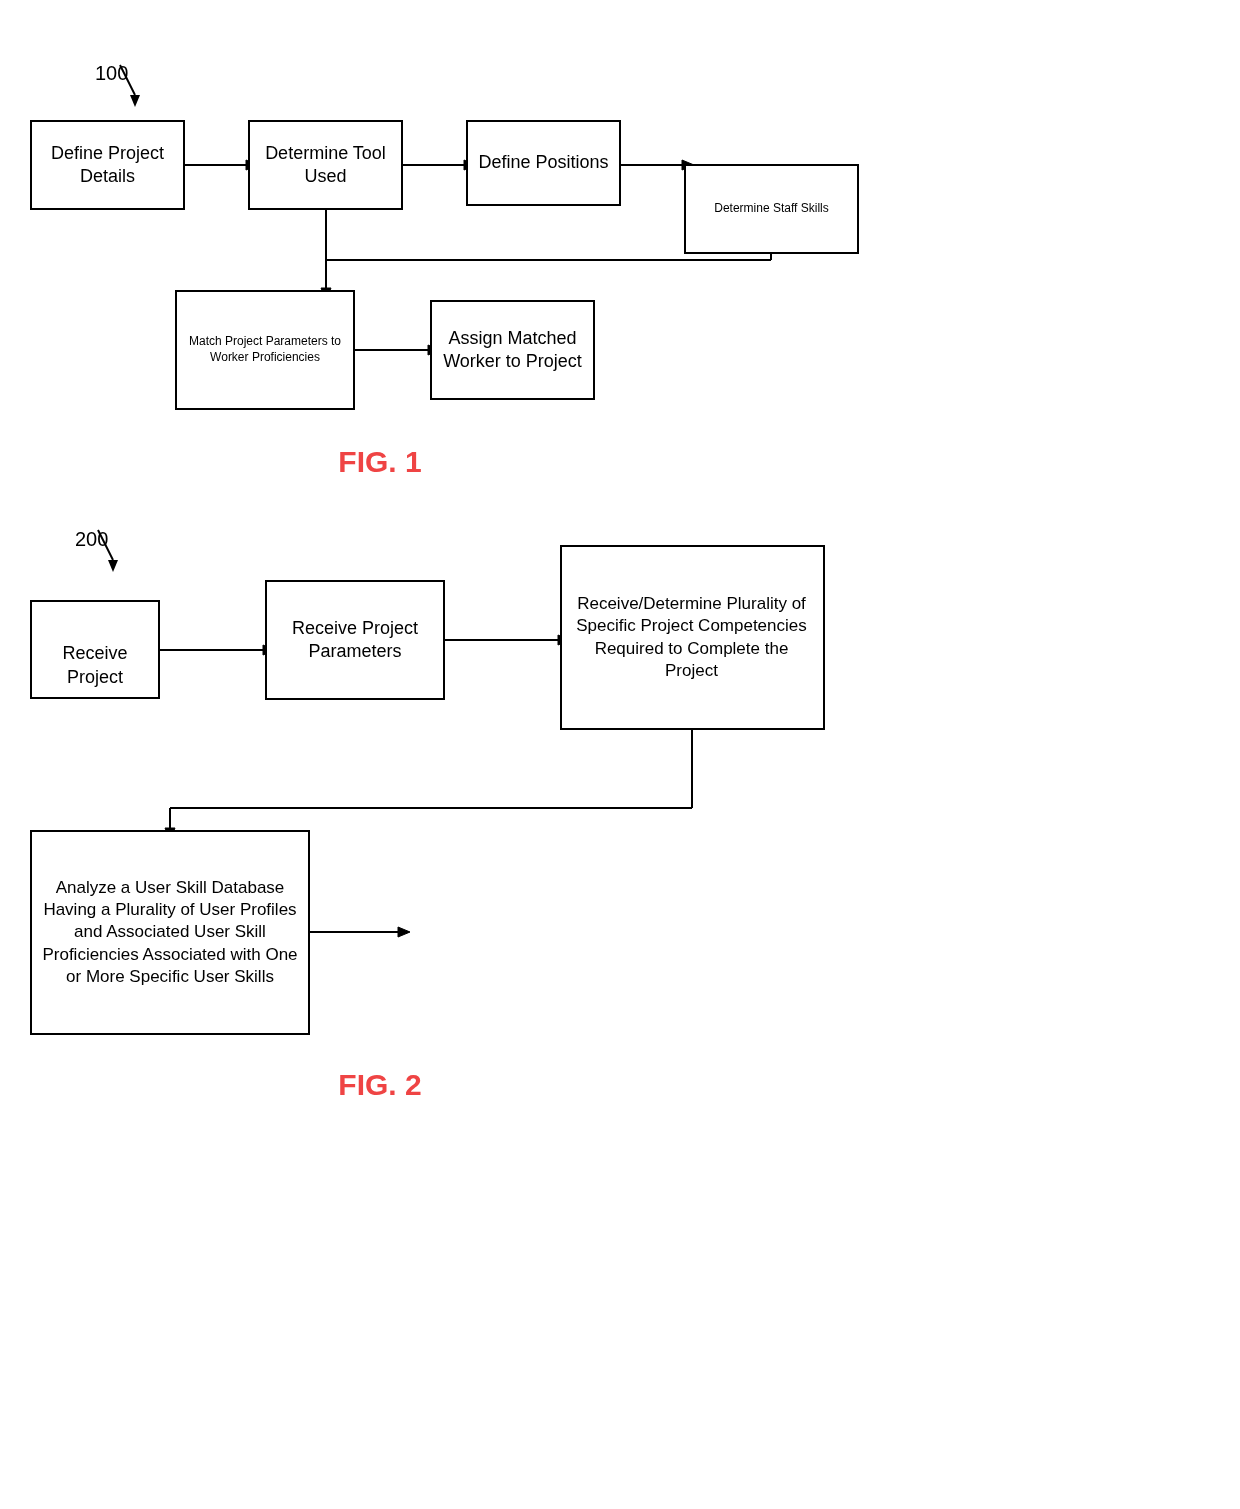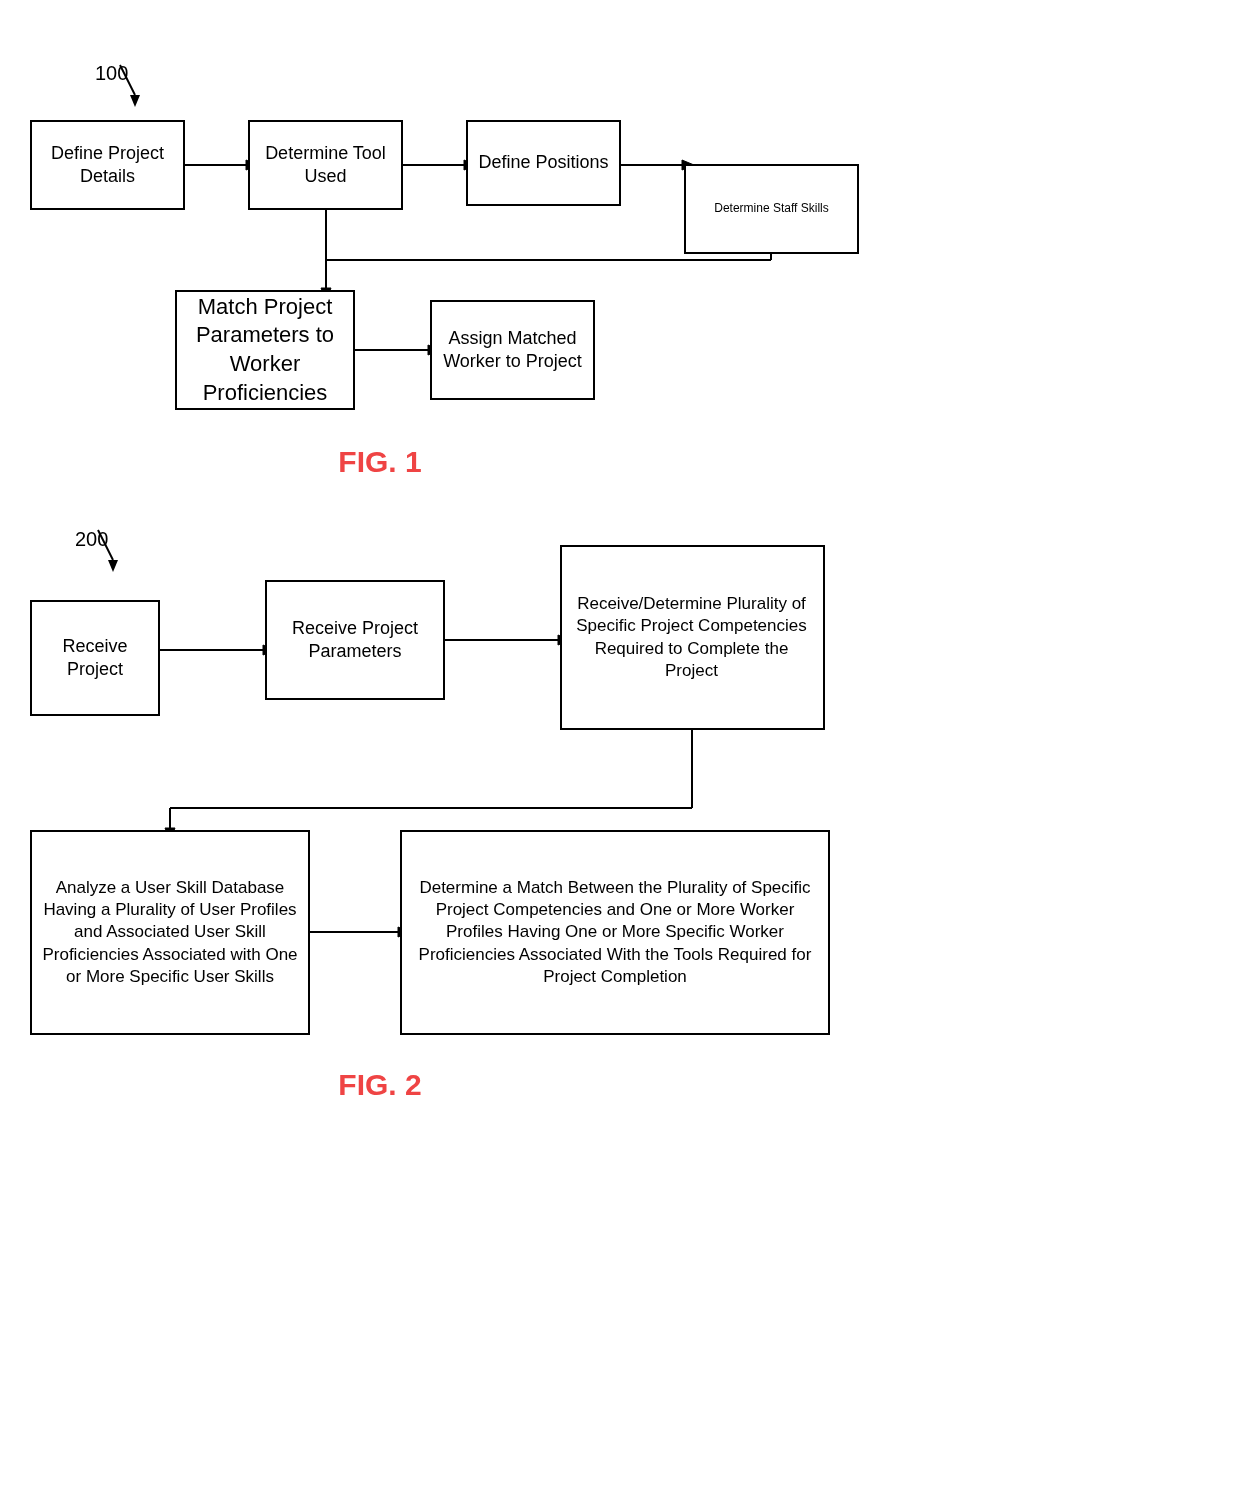--- a/index.html
+++ b/index.html
@@ -111,37 +111,37 @@
 Used</span>
   </div>
   <div class="box" style="left:466px; top:120px; width:155px; height:86px; font-size:18px;">
     <span>Define
 Positions</span>
   </div>
   <div class="box" style="left:684px; top:120px; width:175px; height:90px; font-size:12px;margin-top:44px;">
     <span>Determine Staff
 Skills</span>
   </div>
-  <div class="box" style="left:175px; top:290px; width:180px; height:120px; font-size:22px;">
+  <div class="box" style="left:175px; top:290px; width:180px; height:120px; font-size:12px;">
     <span>Match Project
 Parameters to
 Worker
 Proficiencies</span>
   </div>
   <div class="box" style="left:430px; top:300px; width:165px; height:100px; font-size:18px;">
     <span>Assign Matched
 Worker
 to Project</span>
   </div>
 
   <div class="fig-label" style="left:280px; top:445px; width:200px;">FIG. 1</div>
 
   <div class="label" style="left:75px; top:528px; font-size:20px;">200</div>
 
-  <div class="box" style="left:30px; top:600px; width:130px; height:116px; font-size:18px;">
+  <div class="box" style="left:30px; top:600px; width:130px; height:99px; font-size:18px;align-items:flex-end;">
     <span>Receive
 Project</span>
   </div>
   <div class="box" style="left:265px; top:580px; width:180px; height:120px; font-size:18px;">
     <span>Receive Project
 Parameters</span>
   </div>
   <div class="box" style="left:560px; top:545px; width:265px; height:185px; font-size:17px;padding-left:6px;">
     <span>Receive/Determine
 Plurality of
@@ -152,29 +152,20 @@
   </div>
   <div class="box" style="left:30px; top:830px; width:280px; height:205px; font-size:17px;">
     <span>Analyze a User Skill
 Database Having a
 Plurality of User Profiles
 and Associated User Skill
 Proficiencies Associated
 with One or More Specific
 User Skills</span>
   </div>
-  <div class="box" style="left:400px; top:830px; width:430px; height:205px; font-size:17px;">
-    <span>Determine a Match Between
-the Plurality of Specific Project
-Competencies and One or More
-Worker Profiles Having One or More
-Specific Worker Proficiencies
-Associated With the Tools
-Required for Project Completion</span>
-  </div>
 
   <div class="fig-label" style="left:280px; top:1068px; width:200px;">FIG. 2</div>
 
   <svg style="position:absolute; left:90px; top:60px; width:60px; height:55px;">
     <line x1="30" y1="5" x2="45" y2="35" stroke="#000" stroke-width="2"></line>
     <polygon points="40,35 45,47 50,35" fill="#000"></polygon>
   </svg>
 
   <svg style="position:absolute; left:68px; top:525px; width:60px; height:55px;">
     <line x1="30" y1="5" x2="45" y2="35" stroke="#000" stroke-width="2"></line>

